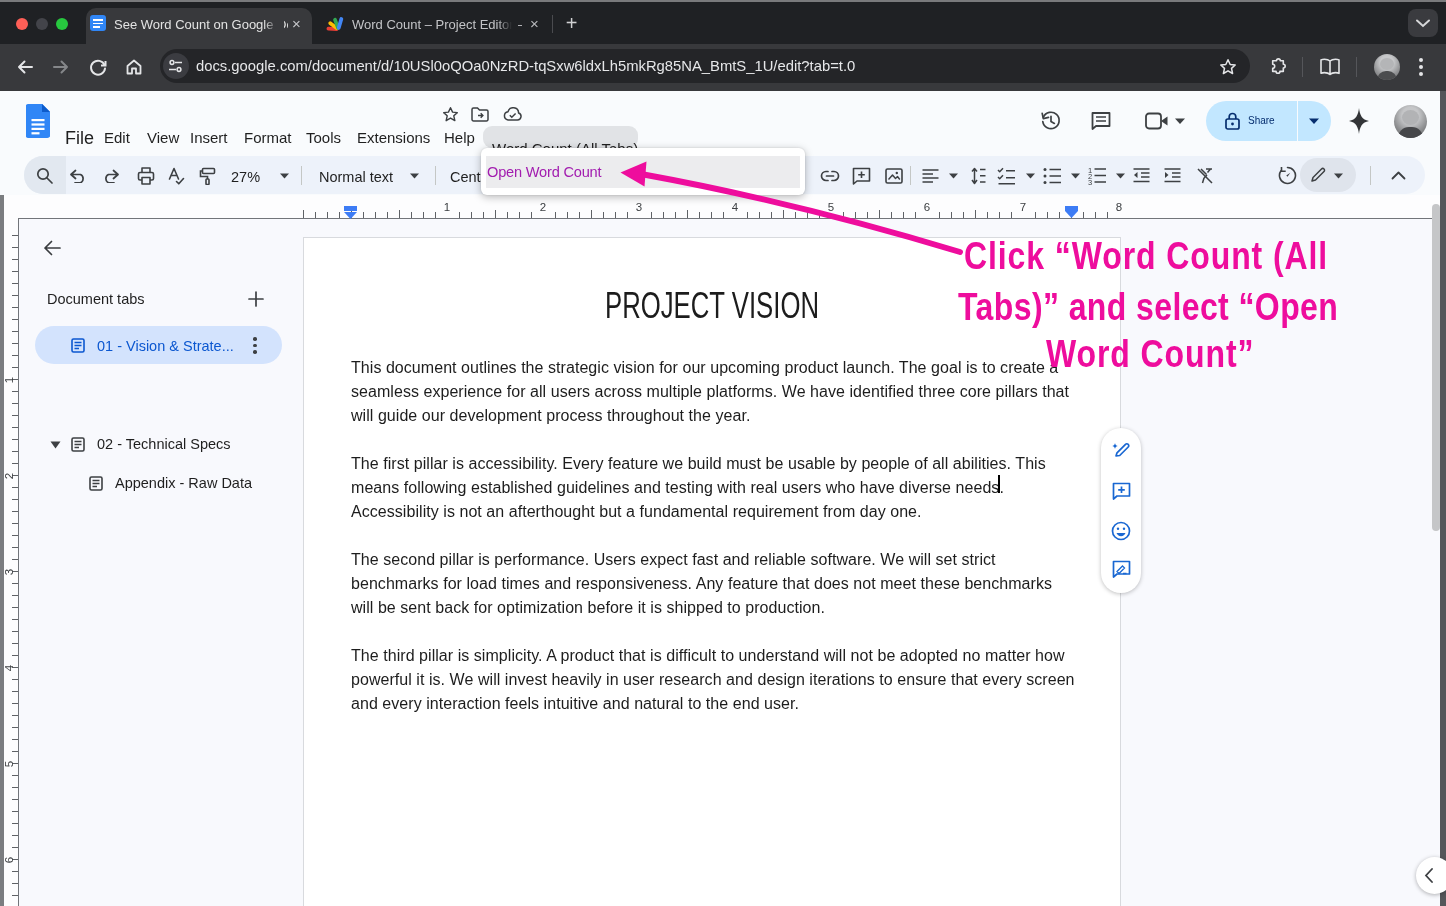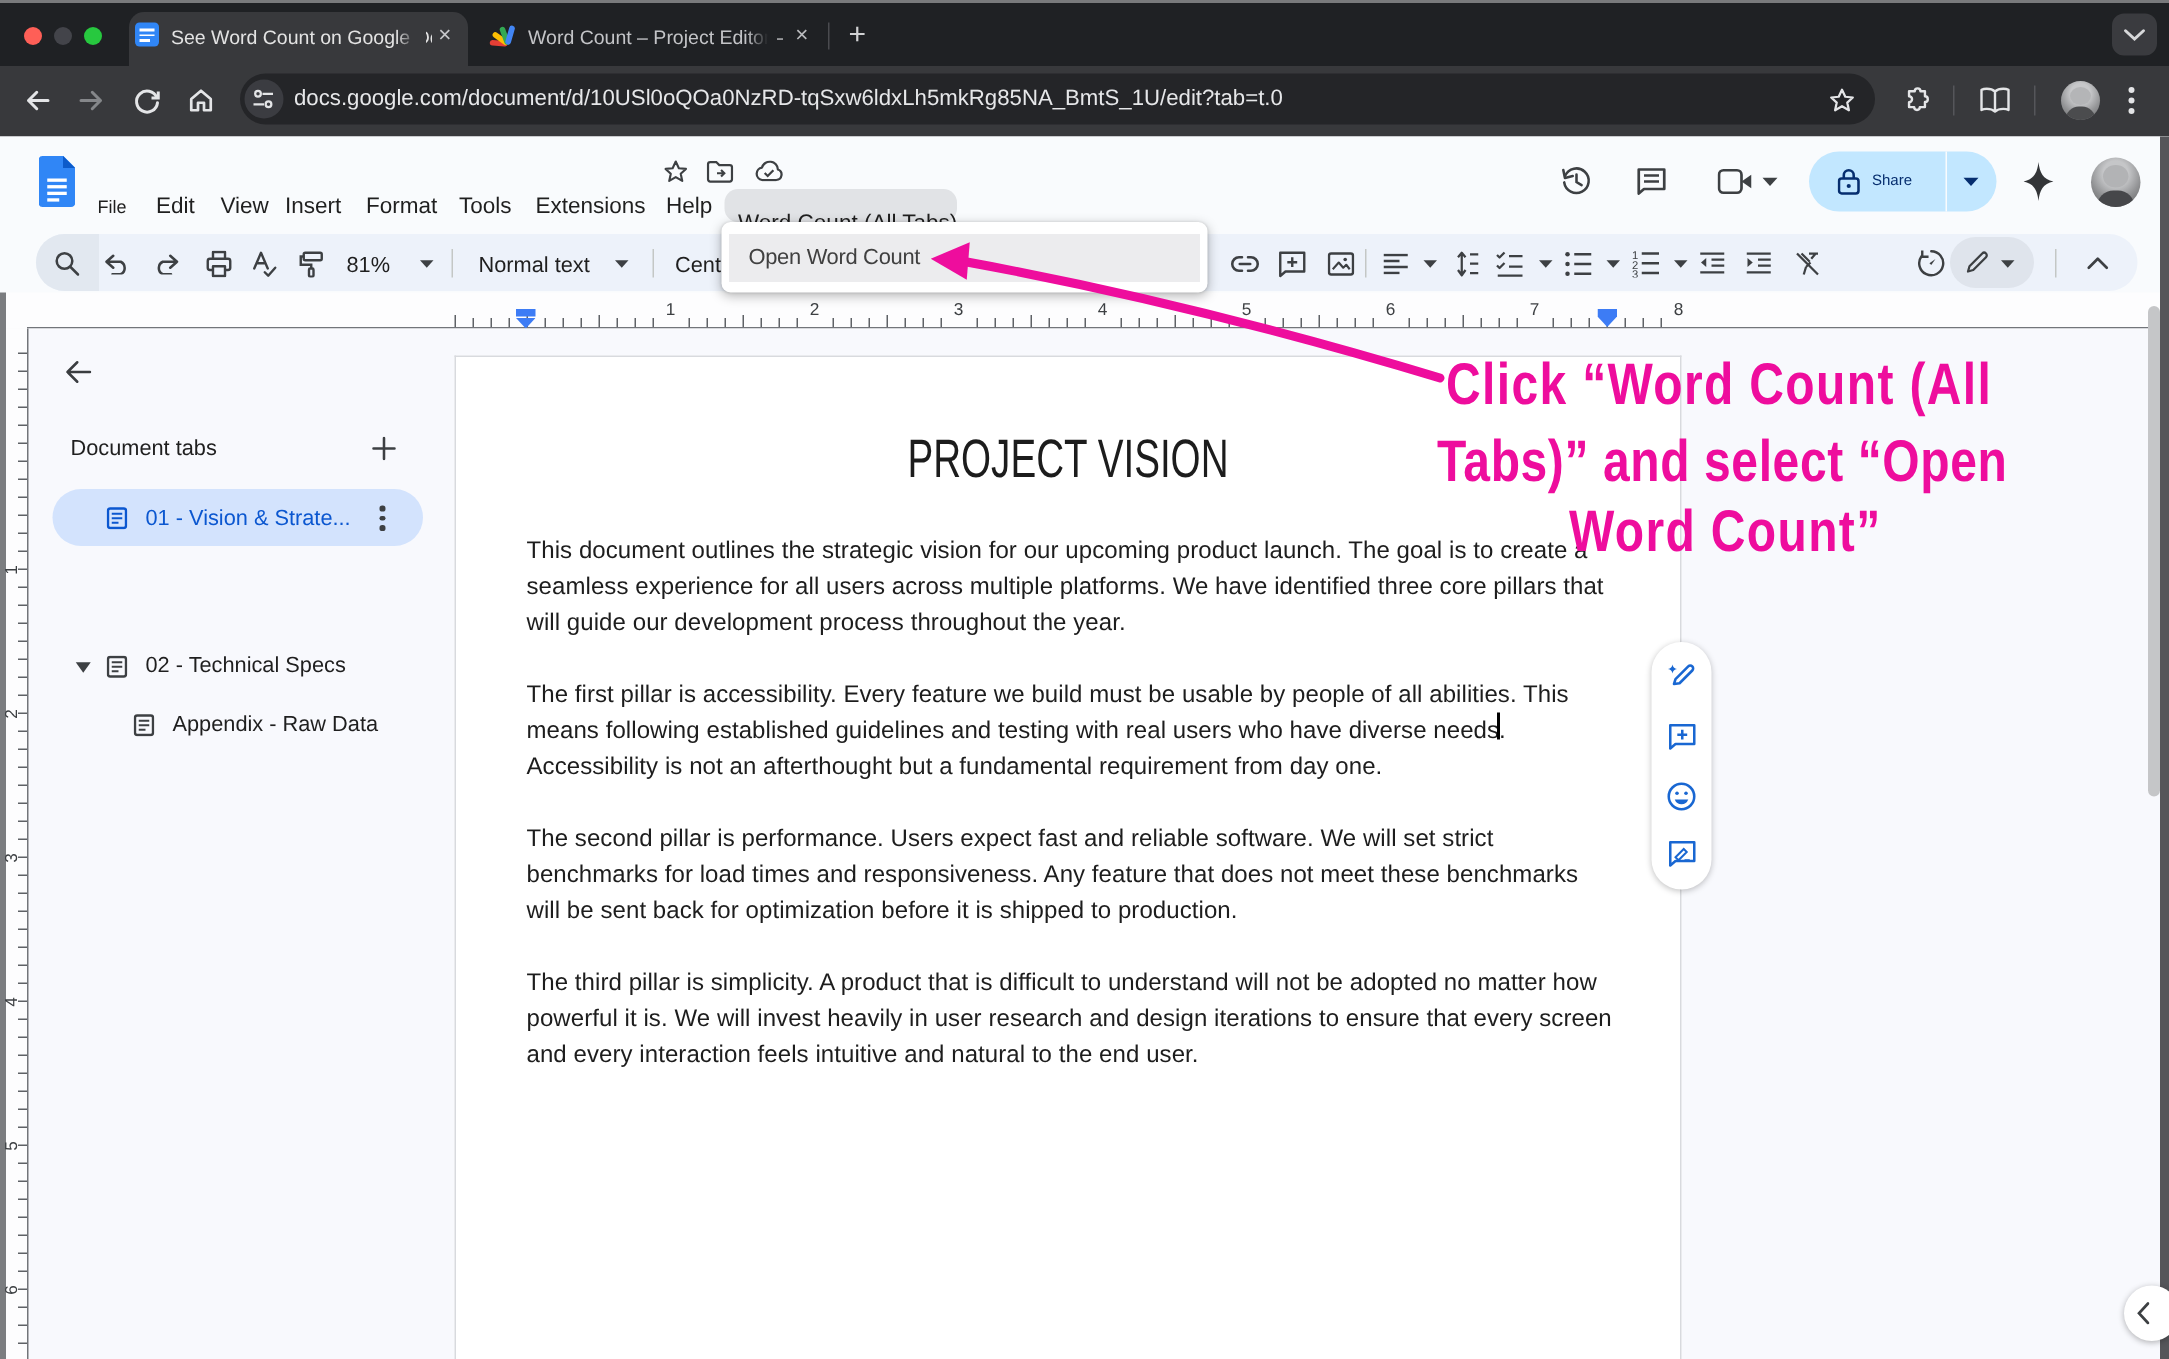--- a/index.html
+++ b/index.html
@@ -106,21 +106,21 @@
     </svg>
 <svg class="abs" style="left:471px;top:107px;" width="18" height="15" viewBox="0 0 18 15">
       <path d="M1 2.5 A1.5 1.5 0 0 1 2.5 1 H6.5 L8.5 3 H15.5 A1.5 1.5 0 0 1 17 4.5 V12.5 A1.5 1.5 0 0 1 15.5 14 H2.5 A1.5 1.5 0 0 1 1 12.5 Z" stroke="#3d4043" stroke-width="1.5" fill="none"></path>
       <path d="M7 8.5 H11.5 M9.7 6.3 L11.9 8.5 L9.7 10.7" stroke="#3d4043" stroke-width="1.4" fill="none"></path>
     </svg>
 <svg class="abs" style="left:503px;top:107px;" width="19" height="14" viewBox="0 0 19 14">
       <path d="M5 13 A4.2 4.2 0 0 1 5 4.7 A5.4 5.4 0 0 1 15.6 6 A3.6 3.6 0 0 1 14.5 13 Z" stroke="#3d4043" stroke-width="1.5" fill="none" stroke-linejoin="round"></path>
       <path d="M6.8 8.3 L8.8 10.3 L12.6 6.5" stroke="#3d4043" stroke-width="1.5" fill="none"></path>
     </svg>
 
-<div class="abs" style="left:65px;top:129px;color:#1f1f1f;font-size:12px;line-height:18px;">File</div>
+<div class="abs" style="left:65px;top:129px;color:#1f1f1f;font-size:18px;line-height:18px;">File</div>
 <div class="abs" style="left:104px;top:129px;color:#1f1f1f;font-size:15px;line-height:18px;">Edit</div>
 <div class="abs" style="left:147px;top:129px;color:#1f1f1f;font-size:15px;line-height:18px;">View</div>
 <div class="abs" style="left:190px;top:129px;color:#1f1f1f;font-size:15px;line-height:18px;">Insert</div>
 <div class="abs" style="left:244px;top:129px;color:#1f1f1f;font-size:15px;line-height:18px;">Format</div>
 <div class="abs" style="left:306px;top:129px;color:#1f1f1f;font-size:15px;line-height:18px;">Tools</div>
 <div class="abs" style="left:357px;top:129px;color:#1f1f1f;font-size:15px;line-height:18px;">Extensions</div>
 <div class="abs" style="left:444px;top:129px;color:#1f1f1f;font-size:15px;line-height:18px;">Help</div>
 <div class="abs" style="left:483px;top:126px;width:155px;height:22px;border-radius:9px;background:#e1e3e6;"></div>
 <div class="abs" style="left:492px;top:140px;color:#1f1f1f;font-size:15px;line-height:17px;">Word Count (All Tabs)</div>
 
@@ -179,21 +179,21 @@
     </svg>
 <svg class="abs" style="left:168px;top:167px;" width="17" height="18" viewBox="0 0 17 18">
       <path d="M1.5 12 L6 1.5 L10.5 12 M3 8.5 H9" stroke="#3d4043" stroke-width="1.6" fill="none" stroke-linecap="round" stroke-linejoin="round"></path>
       <path d="M8.5 14.5 L10.8 16.8 L15.5 11.5" stroke="#3d4043" stroke-width="1.6" fill="none" stroke-linecap="round" stroke-linejoin="round"></path>
     </svg>
 <svg class="abs" style="left:199px;top:167px;" width="17" height="18" viewBox="0 0 17 18">
       <rect x="3.5" y="1.5" width="12" height="5" rx="1" stroke="#3d4043" stroke-width="1.6" fill="none"></rect>
       <path d="M3.5 4 H1.5 V9.5 H8.5 V12" stroke="#3d4043" stroke-width="1.6" fill="none"></path>
       <rect x="7" y="12" width="3" height="5.5" rx="0.8" stroke="#3d4043" stroke-width="1.6" fill="none"></rect>
     </svg>
-<div class="abs" style="left:231px;top:169px;color:#1f1f1f;font-size:14.5px;line-height:16px;">81%</div>
+<div class="abs" style="left:231px;top:169px;color:#1f1f1f;font-size:14.5px;line-height:16px;">27%</div>
 <svg class="abs" style="left:279px;top:173px;" width="11" height="7" viewBox="0 0 11 7">
       <path d="M1 0.5 L5.5 5.5 L10 0.5 Z" fill="#3d4043"></path>
     </svg>
 <div class="abs" style="left:301px;top:166px;width:1px;height:19px;background:#c4c7c5;"></div>
 <div class="abs" style="left:319px;top:169px;color:#1f1f1f;font-size:14.5px;line-height:16px;">Normal text</div>
 <svg class="abs" style="left:409px;top:173px;" width="11" height="7" viewBox="0 0 11 7">
       <path d="M1 0.5 L5.5 5.5 L10 0.5 Z" fill="#3d4043"></path>
     </svg>
 <div class="abs" style="left:435px;top:166px;width:1px;height:19px;background:#c4c7c5;"></div>
 <div class="abs" style="left:450px;top:169px;color:#1f1f1f;font-size:14.5px;line-height:16px;">Cent</div>
@@ -462,21 +462,21 @@
 <div class="abs" id="page" style="left:303px;top:237px;width:818px;height:669px;background:#ffffff;border:1px solid #d8dade;border-bottom:none;"></div>
 <div class="abs" id="h1" style="left:303px;top:285px;width:818px;text-align:center;color:#1c1c1c;font-size:36px;line-height:41px;letter-spacing:0px;transform:scale(0.715,1);">PROJECT VISION</div>
 <div class="abs" id="p1" style="left:351px;top:355.5px;width:735px;color:#1d1d1d;font-size:16px;line-height:24.1px;letter-spacing:0.05px;">This document outlines the strategic vision for our upcoming product launch. The goal is to create a<br>seamless experience for all users across multiple platforms. We have identified three core pillars that<br>will guide our development process throughout the year.</div>
 <div class="abs" id="p2" style="left:351px;top:451.5px;width:735px;color:#1d1d1d;font-size:16px;line-height:24.1px;letter-spacing:0.05px;">The first pillar is accessibility. Every feature we build must be usable by people of all abilities. This<br>means following established guidelines and testing with real users who have diverse needs.<br>Accessibility is not an afterthought but a fundamental requirement from day one.</div>
 <div class="abs" id="p3" style="left:351px;top:547.5px;width:735px;color:#1d1d1d;font-size:16px;line-height:24.1px;letter-spacing:0.05px;">The second pillar is performance. Users expect fast and reliable software. We will set strict<br>benchmarks for load times and responsiveness. Any feature that does not meet these benchmarks<br>will be sent back for optimization before it is shipped to production.</div>
 <div class="abs" id="p4" style="left:351px;top:643.5px;width:735px;color:#1d1d1d;font-size:16px;line-height:24.1px;letter-spacing:0.05px;">The third pillar is simplicity. A product that is difficult to understand will not be adopted no matter how<br>powerful it is. We will invest heavily in user research and design iterations to ensure that every screen<br>and every interaction feels intuitive and natural to the end user.</div>
 <div class="abs" id="cursor" style="left:998px;top:475px;width:1.5px;height:18px;background:#000;"></div>
 
 <div class="abs" id="popup" style="left:481px;top:148px;width:324px;height:47px;background:#fff;border-radius:6px;box-shadow:0 2px 8px rgba(0,0,0,0.28),0 0 2px rgba(0,0,0,0.12);"></div>
 <div class="abs" style="left:486px;top:156px;width:314px;height:32px;background:#ececee;"></div>
-<div class="abs" style="left:499px;top:164px;color:#404040;font-size:14.6px;letter-spacing:-0.2px;line-height:16px;">Open Word Count</div>
+<div class="abs" style="left:487px;top:164px;color:#a21caf;font-size:14.6px;letter-spacing:-0.2px;line-height:16px;">Open Word Count</div>
 
 <svg class="abs" style="left:615px;top:155px;" width="360" height="105" viewBox="0 0 360 105">
   <path d="M26 19 Q 180 47 345 97" stroke="#ee0d9d" stroke-width="6" fill="none" stroke-linecap="round"></path>
   <path d="M5.5 17.5 L31.5 6.5 L29.5 31.5 Z" fill="#ee0d9d"></path>
 </svg>
 <div class="abs" id="pink1" style="left:964px;top:234px;color:#ee0d9d;font-size:32px;font-weight:700;letter-spacing:0.9px;line-height:36px;transform:scale(1,1.22);transform-origin:left top;">Click “Word Count (All</div>
 <div class="abs" id="pink2" style="left:958px;top:285px;color:#ee0d9d;font-size:32px;font-weight:700;letter-spacing:0.4px;line-height:36px;transform:scale(1,1.22);transform-origin:left top;">Tabs)” and select “Open</div>
 <div class="abs" id="pink3" style="left:1046px;top:332px;color:#ee0d9d;font-size:32px;font-weight:700;letter-spacing:0.9px;line-height:36px;transform:scale(1,1.22);transform-origin:left top;">Word Count”</div>
 
 <div class="abs" style="left:1101px;top:428px;width:40px;height:165px;border-radius:20px;background:#fff;box-shadow:0 1px 4px rgba(0,0,0,0.25);"></div>

